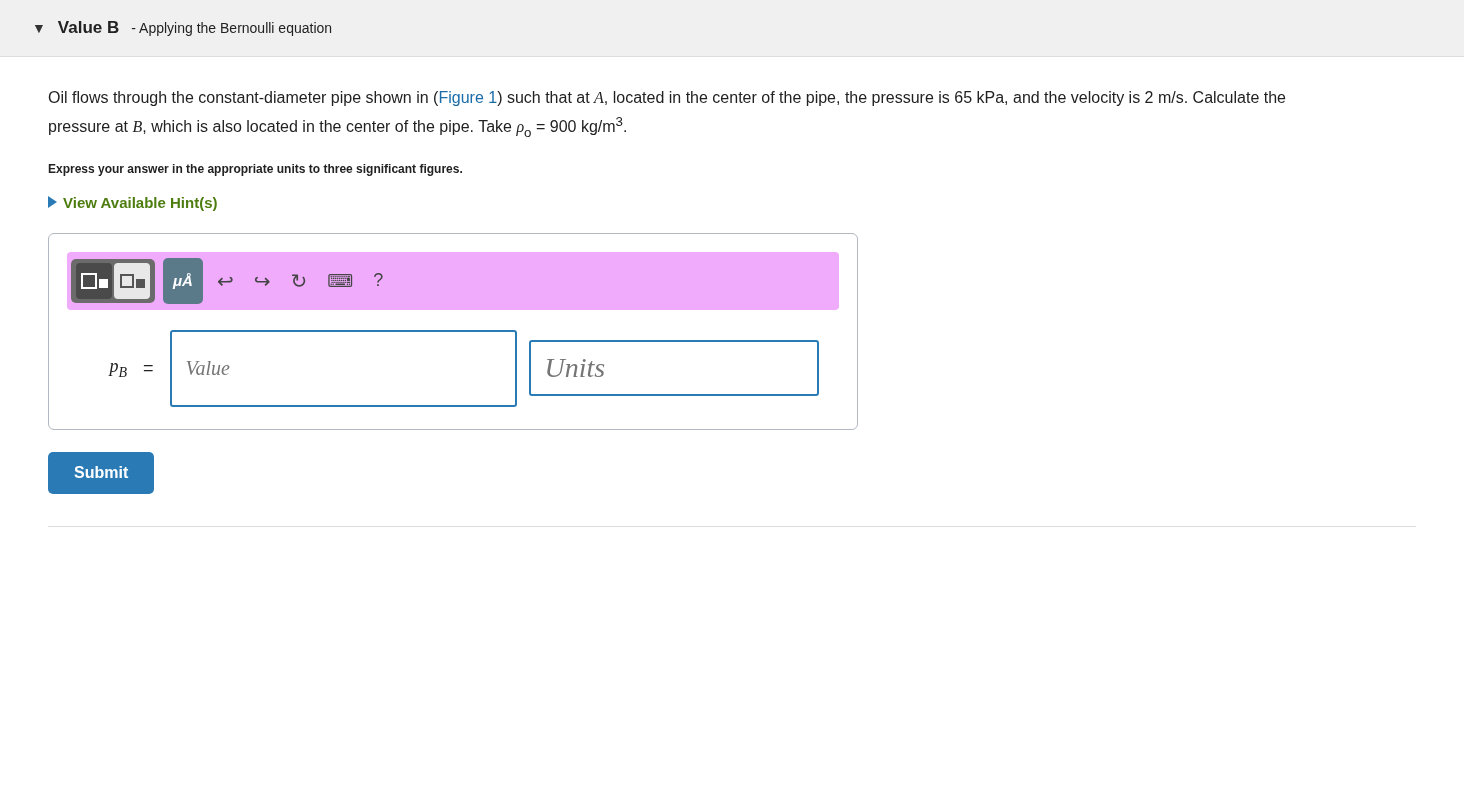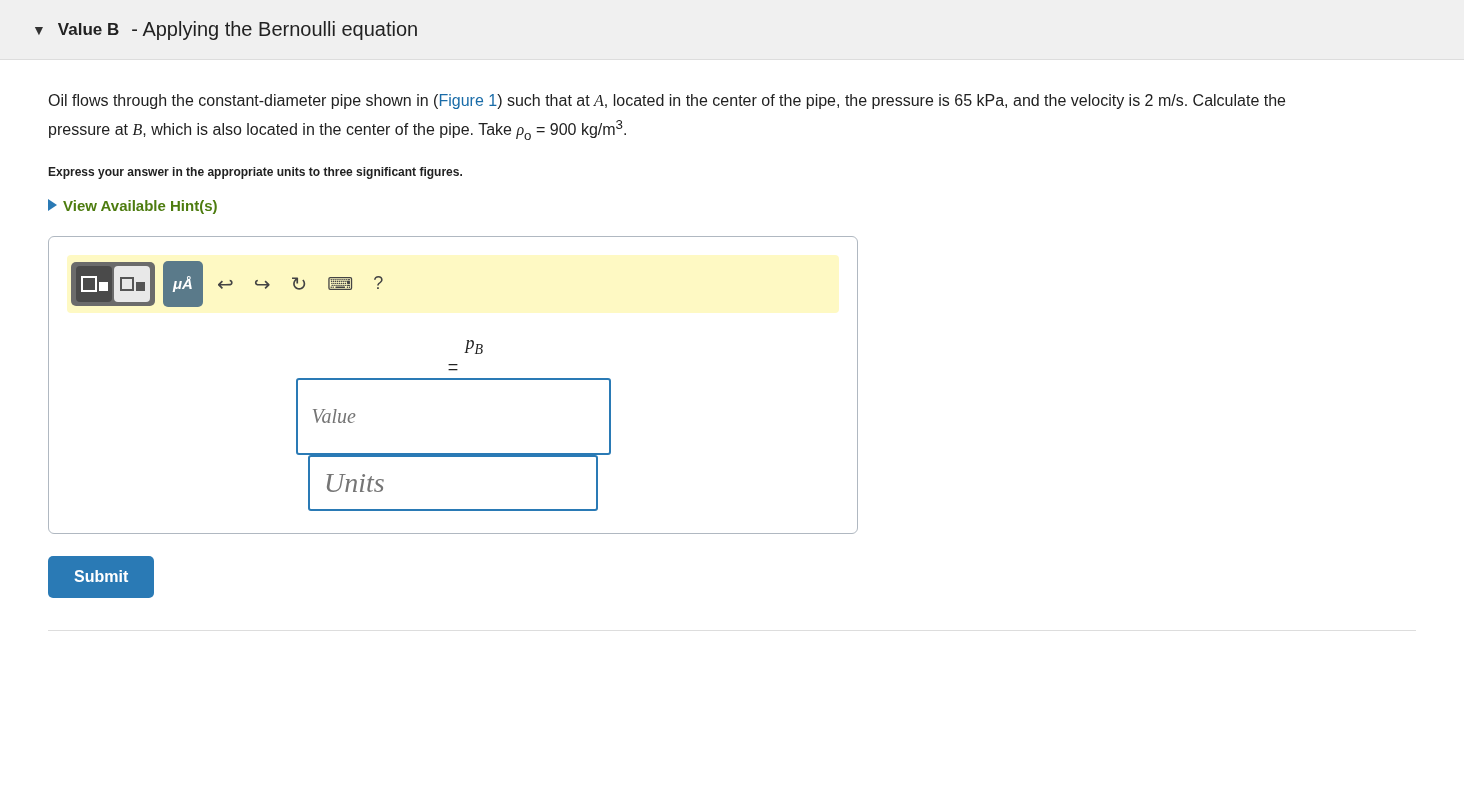--- a/index.html
+++ b/index.html
@@ -24,21 +24,21 @@
     }
     .chevron-down {
       font-size: 14px;
       color: #333;
     }
     .part-title {
       font-size: 17px;
       font-weight: bold;
     }
     .part-subtitle {
-      font-size: 20px;
+      font-size: 14px;
       font-weight: normal;
     }
     .content {
       padding: 28px 48px 32px 48px;
     }
     .problem-text {
       font-size: 16px;
       line-height: 1.65;
       max-width: 1300px;
       margin-bottom: 18px;
@@ -80,21 +80,21 @@
       border-radius: 6px;
       padding: 18px 18px 22px 18px;
       max-width: 810px;
       margin-bottom: 22px;
     }
     .toolbar {
       display: flex;
       align-items: center;
       gap: 8px;
       margin-bottom: 20px;
-      background: #fef9c3;
+      background: #f0abfc;
       padding: 6px 4px;
       border-radius: 4px;
     }
     .toolbar-btn-group {
       display: flex;
       gap: 2px;
       background: #6b6b6b;
       border-radius: 5px;
       padding: 4px 5px;
     }
@@ -161,22 +161,21 @@
       background: none;
       border: none;
       font-size: 18px;
       cursor: pointer;
       color: #444;
       padding: 4px 6px;
     }
     .input-row {
       display: flex;
       align-items: center;
-      gap: 0;
-      flex-direction: column;
+      gap: 12px;
     }
     .input-label {
       font-size: 18px;
       font-style: italic;
       font-family: 'Times New Roman', Times, serif;
       min-width: 60px;
       text-align: right;
     }
     .input-label sub {
       font-size: 14px;
@@ -186,21 +185,21 @@
       margin: 0 4px;
     }
     .value-input {
       border: 2px solid #2a7ab5;
       border-radius: 3px;
       padding: 25px 14px;
       font-size: 20px;
       font-style: italic;
       font-family: 'Times New Roman', Times, serif;
       color: #bbb;
-      width: 315px;
+      width: 347px;
       outline: none;
       background: #fff;
     }
     .units-input {
       border: 2px solid #2a7ab5;
       border-radius: 3px;
       padding: 10px 14px;
       font-size: 28px;
       font-style: italic;
       font-family: 'Times New Roman', Times, serif;

